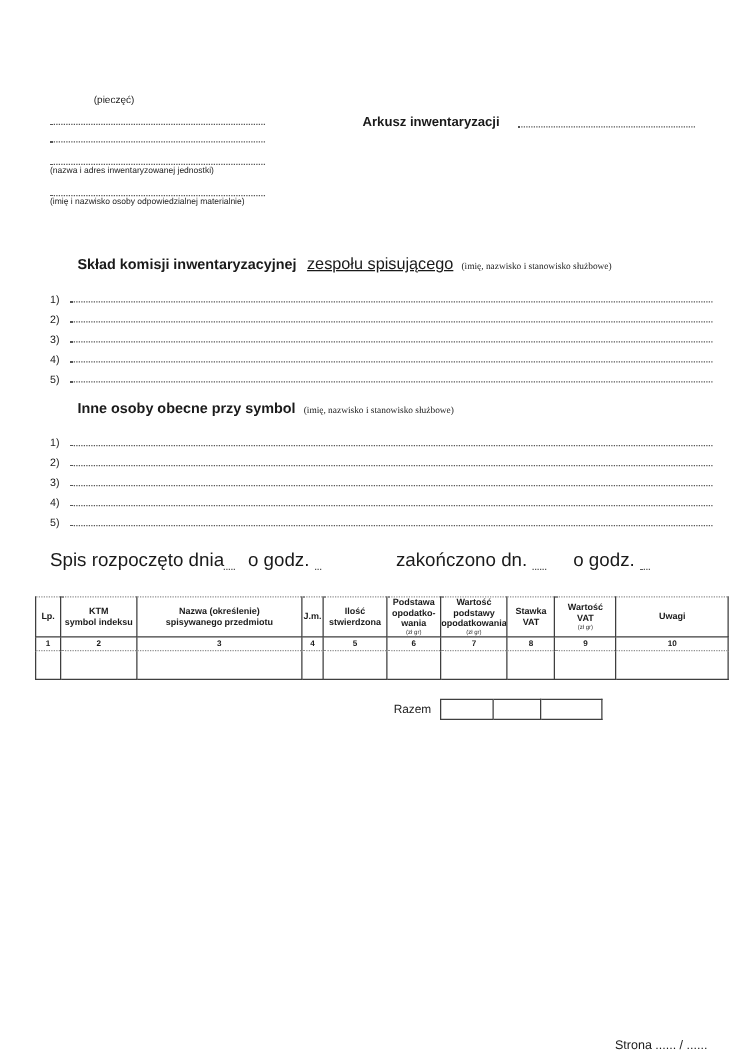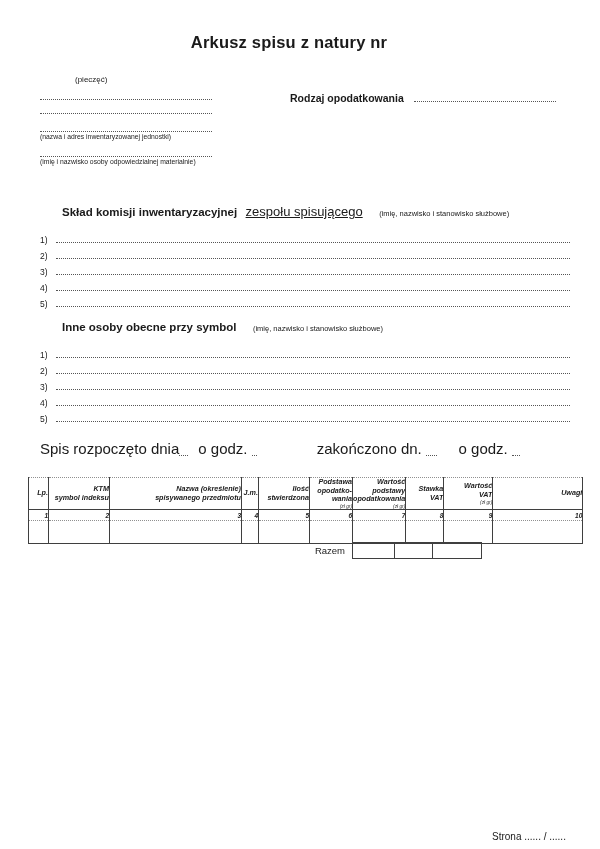--- a/index.html
+++ b/index.html
@@ -22,69 +22,68 @@
   .right-block{position:absolute;left:290px;top:88px;width:266px;}
   .rb-row{display:flex;align-items:flex-end;height:16px;}
   .rb-label{font-weight:bold;font-size:10.5px;min-width:124px;white-space:nowrap;}
   .fill{flex:1;border-bottom:1.2px dotted #555;margin-bottom:2px;}
   
   .section{position:absolute;left:40px;width:530px;}
   .sec1{top:204px}.sec2{top:319px}
   .sec-head{padding-left:22px;line-height:14px;white-space:nowrap;}
   .sec-title{font-weight:bold;font-size:11.5px;}
   .sec-sub{font-size:13px;margin-left:4px;text-decoration:underline;}
-  .sec-hint{font-size:7.5px;margin-left:12px;}
+  .sec-hint{font-size:7.5px;margin-left:2px;font-family:Liberation Serif, serif;}
   .lines{margin-top:8px;}
   .nrow{display:flex;align-items:flex-end;height:16.1px;}
   .nrow .num{font-size:8.5px;width:14px;}
   .nrow .fill{margin-left:2px;}
   
   .timing{position:absolute;left:40px;top:440px;width:480px;display:flex;
           align-items:flex-end;font-size:15px;white-space:nowrap;}
   .dots{display:inline-block;border-bottom:1.2px dotted #555;margin-bottom:1px;}
   .d1{width:42px}.d2{width:24px;margin-left:4px}.d3{width:50px;margin-left:4px}.d4{width:38px;margin-left:4px}
   .g1{margin-left:10px}.g2{margin-left:60px}.g3{margin-left:22px}
   
   .inv-table{position:absolute;left:28px;top:477px;border-collapse:collapse;table-layout:fixed;}
-  .inv-table th,.inv-table td{border:1px solid #3f3f3f;padding:0;margin:0;text-align:right;vertical-align:middle;overflow:hidden;font-style:italic;}
+  .inv-table th,.inv-table td{border:1px solid #3f3f3f;padding:0;margin:0;text-align:center;vertical-align:middle;overflow:hidden;}
   .inv-table tr.hdr th{border-top:1.2px dotted #909090;height:30px;font-size:7.2px;line-height:1.2;font-weight:bold;}
   .inv-table th .t{white-space:pre-line;display:block;}
   .inv-table th.sm{font-size:5.8px;line-height:1.15;}
   .inv-table th .unit{display:block;font-size:4.8px;font-weight:normal;color:#333;line-height:1.1;}
   .inv-table tr.nums td{height:10px;font-size:6.5px;font-weight:bold;border-bottom:1.2px dotted #909090;}
   .inv-table tr.data td{height:22px;border-top:none;}
   
-  .razem-row{position:absolute;left:28px;top:542px;width:544px;height:17px;display:flex;}
+  .razem-row{position:absolute;left:28px;top:559px;width:544px;height:17px;display:flex;}
   .razem-label{width:324px;text-align:right;padding-right:7px;font-size:9.5px;
                box-sizing:border-box;align-self:center;}
   .rcell{box-sizing:border-box;border:1px solid #3f3f3f;height:17px;}
   .rc1{width:43px}.rc2{width:38px;border-left:none}.rc3{width:49px;border-left:none}
   
   .footer{position:absolute;left:492px;top:831px;font-size:10px;white-space:nowrap;}
 </style>
 </head>
 <body>
 
 <div class="page">
 
-  <div class="title">Arkusz spisu z natury nr</div>
 
   <div class="left-block">
     <div class="stamp">(pieczęć)</div>
     <div class="dline l1"></div>
     <div class="dline l2"></div>
     <div class="dline l3"></div>
     <div class="cap c1">(nazwa i adres inwentaryzowanej jednostki)</div>
     <div class="dline l4"></div>
     <div class="cap c2">(imię i nazwisko osoby odpowiedzialnej materialnie)</div>
   </div>
 
   <div class="right-block">
     <div class="rb-row">
-      <span class="rb-label">Rodzaj opodatkowania</span>
+      <span class="rb-label">Arkusz inwentaryzacji</span>
       <span class="fill"></span>
     </div>
   </div>
 
   <div class="section sec1">
     <div class="sec-head">
       <span class="sec-title">Skład komisji inwentaryzacyjnej</span>
       <span class="sec-sub">zespołu spisującego</span>
       <span class="sec-hint">(imię, nazwisko i stanowisko służbowe)</span>
     </div>

